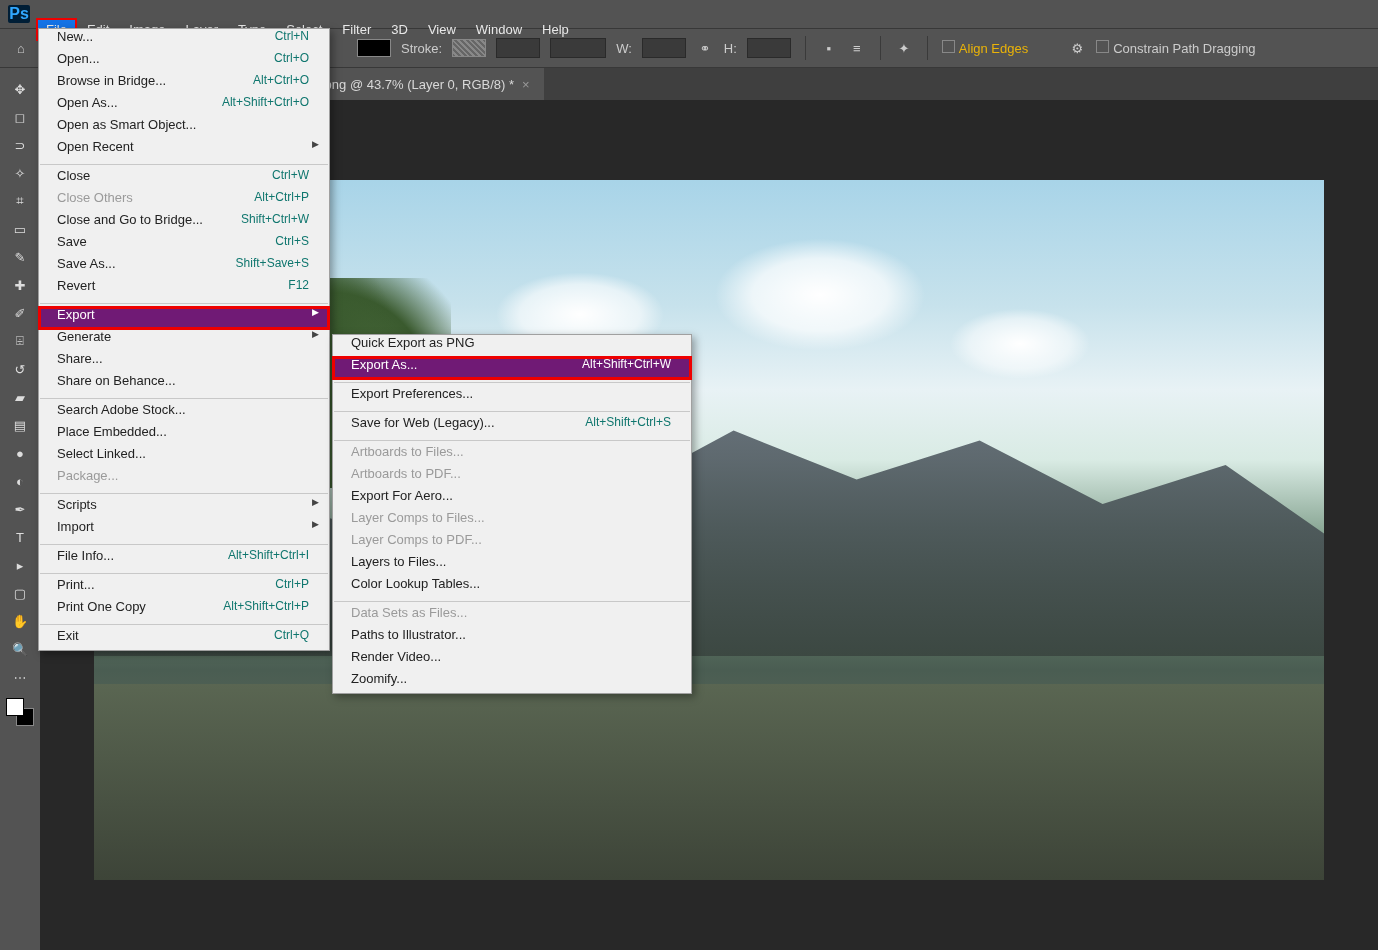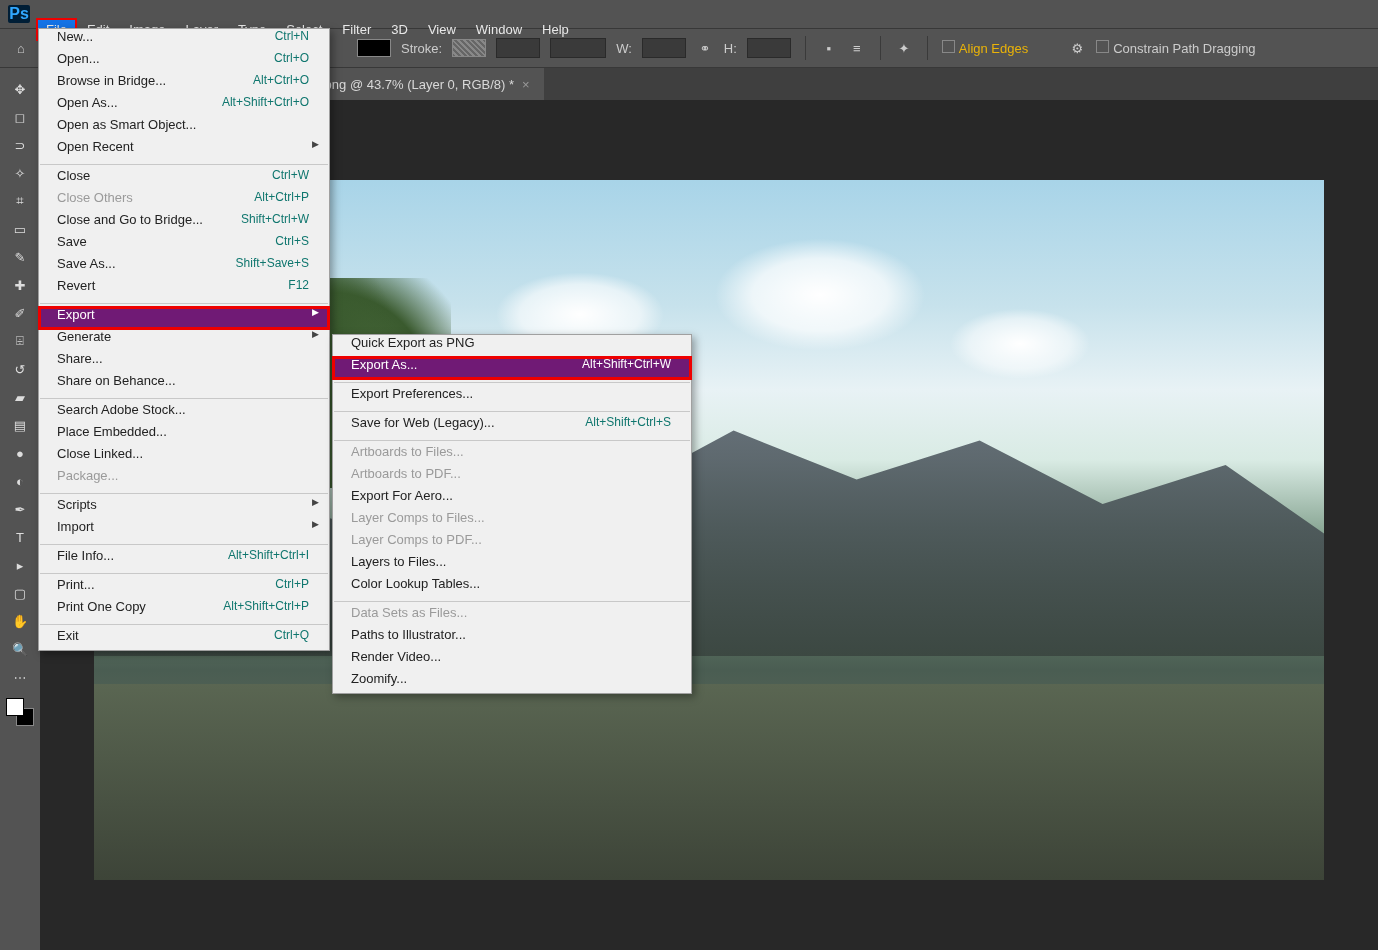--- a/index.html
+++ b/index.html
@@ -198,21 +198,21 @@
       <span>Share on Behance...</span>
     </div>
     <div class="dd-sep"></div>
     <div class="dd-item">
       <span>Search Adobe Stock...</span>
     </div>
     <div class="dd-item">
       <span>Place Embedded...</span>
     </div>
     <div class="dd-item">
-      <span>Close Linked...</span>
+      <span>Select Linked...</span>
     </div>
     <div class="dd-item disabled">
       <span>Package...</span>
     </div>
     <div class="dd-sep"></div>
     <div class="dd-item has-sub">
       <span>Scripts</span>
     </div>
     <div class="dd-item has-sub">
       <span>Import</span>

